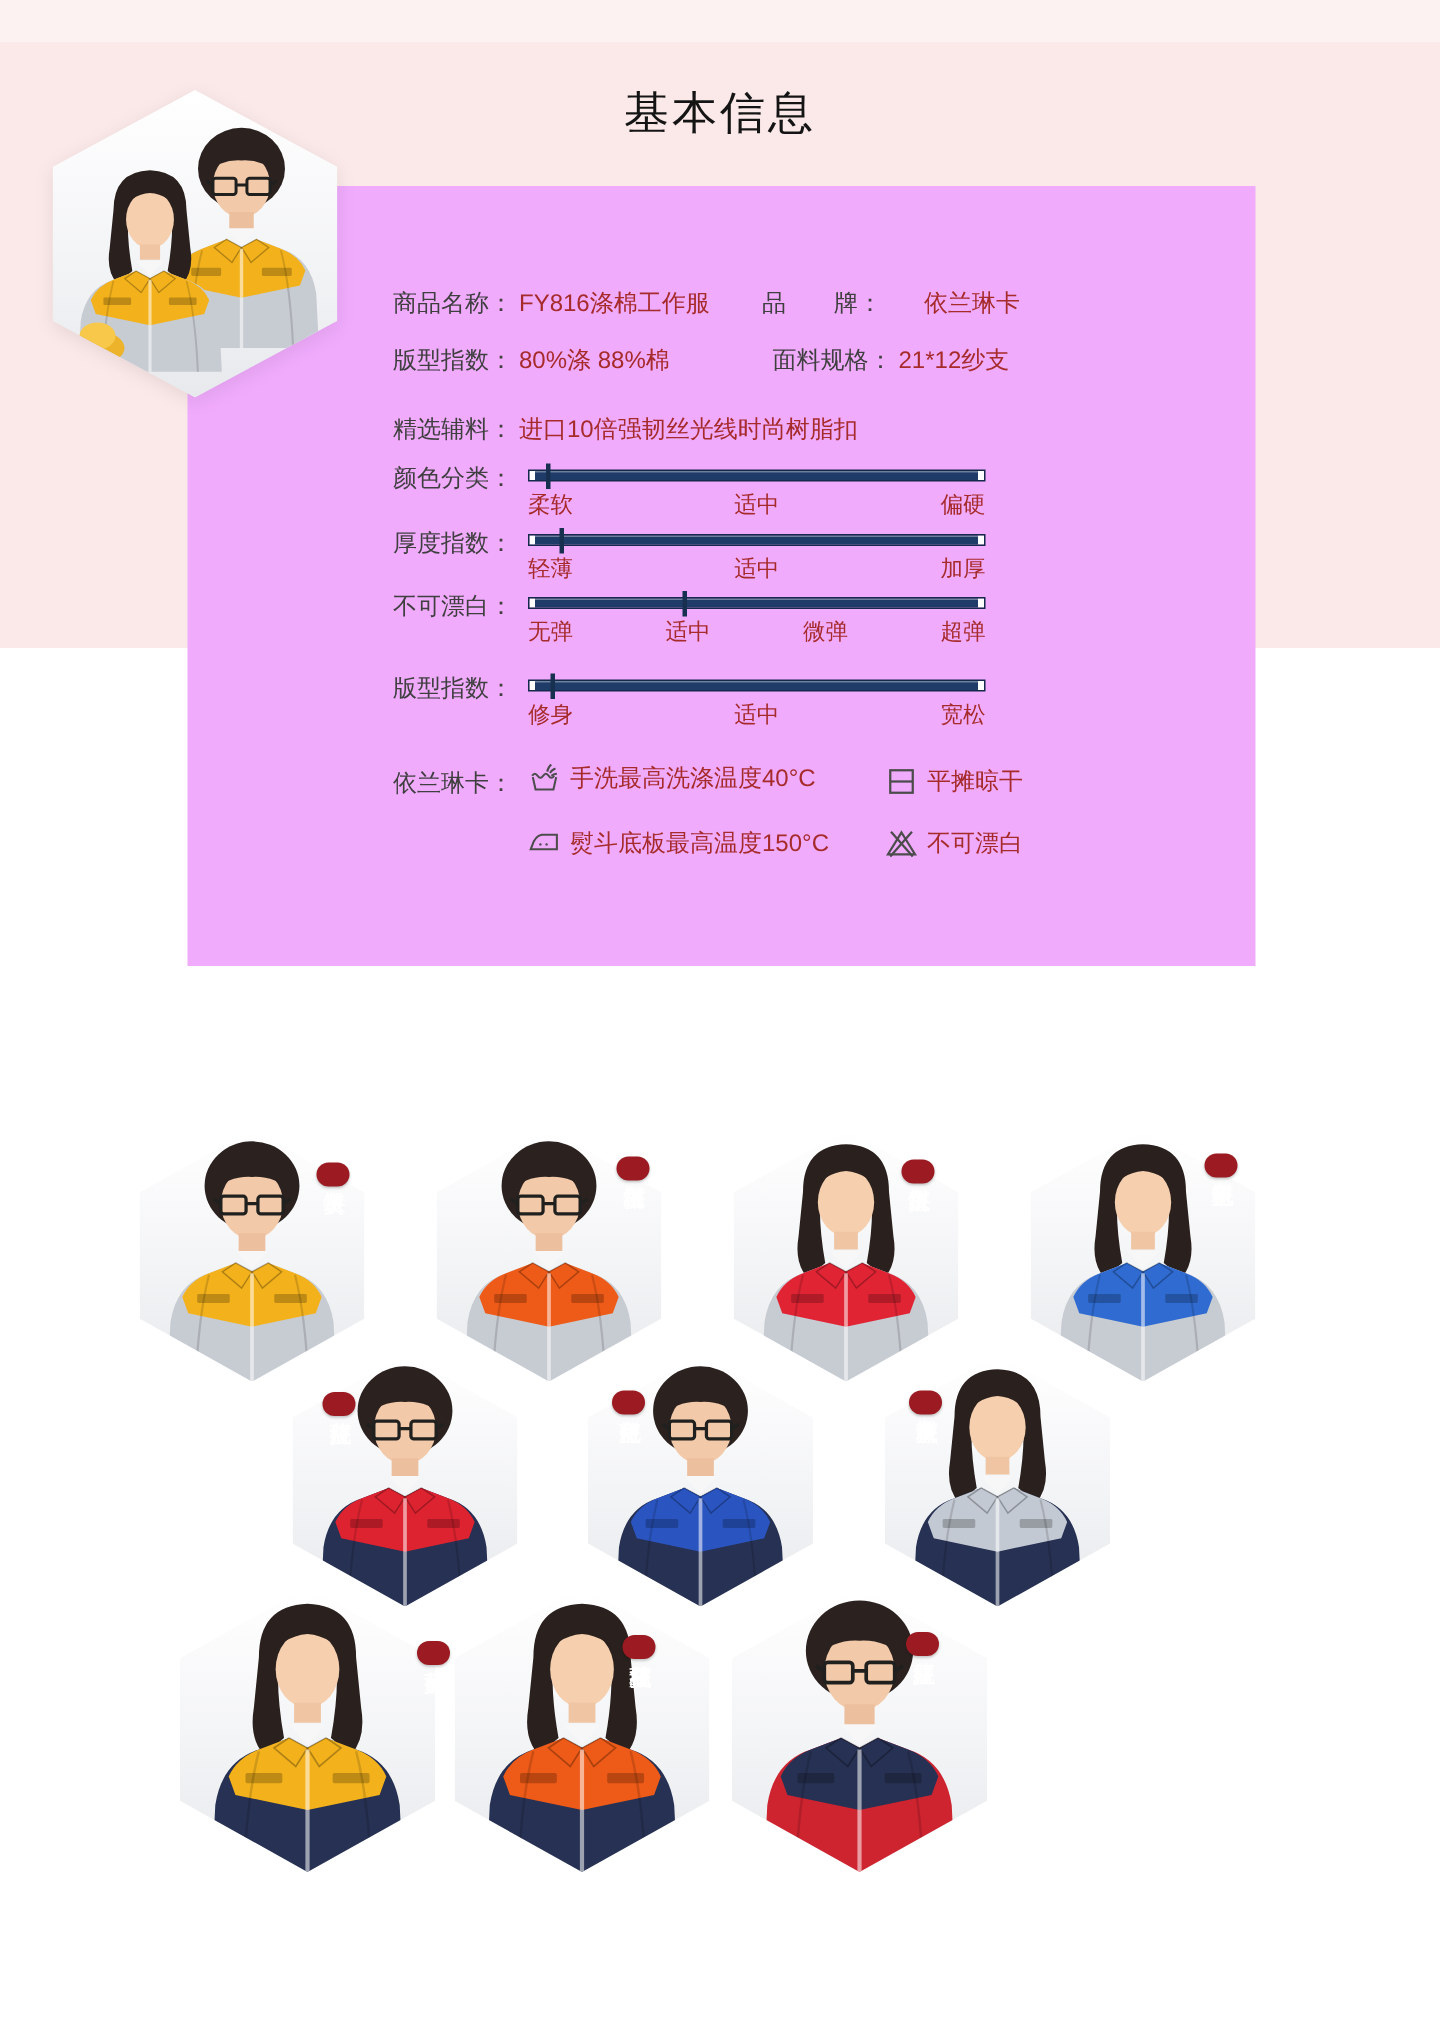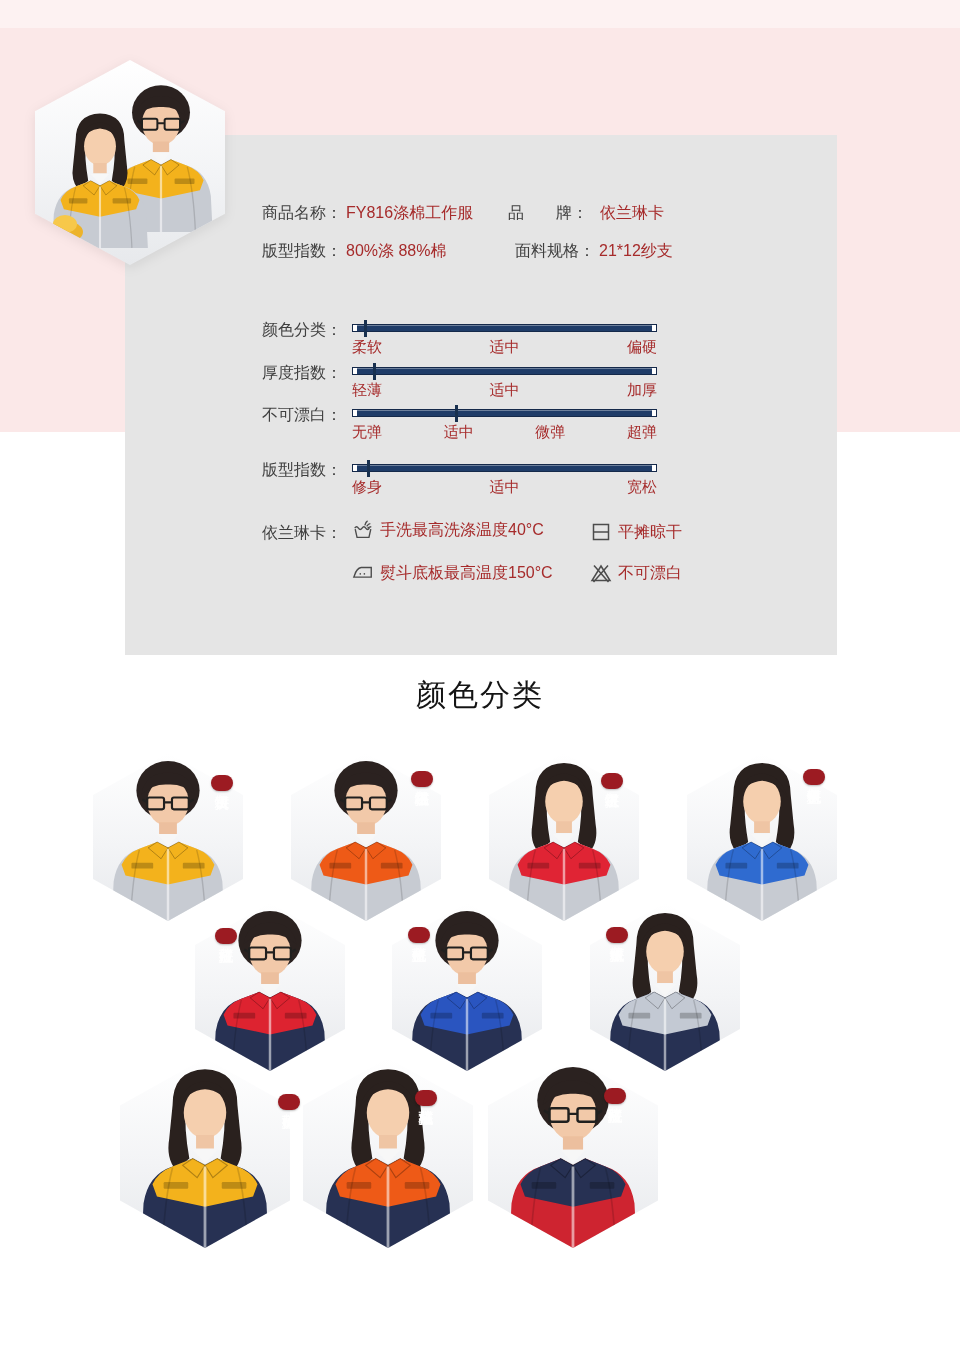--- a/index.html
+++ b/index.html
@@ -5,21 +5,21 @@
   *{margin:0;padding:0;box-sizing:border-box}
   html,body{background:#fff}
   .page{position:relative;width:960px;height:1353px;margin:0 auto;overflow:hidden;
         font-family:"Liberation Sans","DejaVu Sans",sans-serif;background:#fff}
   .top-strip{position:absolute;left:0;top:0;width:100%;height:28px;background:#fdf2f2}
   .pink{position:absolute;left:0;top:28px;width:100%;height:404px;background:var(--pink,#fbe8e8)}
   .sec-title{position:absolute;left:0;width:100%;text-align:center;font-size:30px;font-weight:400;
              color:#141414;letter-spacing:2px}
   .t1{top:55px}
   .t2{top:675px}
-  .card{position:absolute;left:125px;top:135px;width:712px;height:520px;background:#e5e5e5}
+  .card{position:absolute;left:125px;top:124px;width:712px;height:520px;background:#f0abfc}
   .row{position:absolute;font-size:16px;white-space:nowrap}
   .lbl{color:var(--label-gray,#3f3f3f)}
   .val{color:var(--red-text,#a62b2b);margin-left:4px}
   
   .srow{position:absolute;left:137px;width:400px;font-size:16px}
   .track{position:absolute;left:90px;top:4px;width:305px;height:8px;border:1px solid #15294a;
          background:linear-gradient(90deg,#fff 0,#fff 4px,var(--slider-navy,#1f3c68) 4px,
            var(--slider-navy,#1f3c68) calc(100% - 4px),#fff calc(100% - 4px));
          box-shadow:inset 0 1px 0 rgba(255,255,255,.35)}
   .thumb{position:absolute;top:-5px;width:3px;height:17px;background:#18304f;transform:translateX(-1px)}
@@ -81,33 +81,37 @@
       <path d="M75,97 L75,170" stroke="rgba(255,255,255,.55)" stroke-width="2.5"></path>
       <path d="M46,98 Q39,125 37,170 M104,98 Q111,125 113,170" stroke="rgba(0,0,0,.14)" fill="none" stroke-width="1.5"></path>
     </symbol>
   </defs>
 </svg>
 
 <div class="page">
   <div class="top-strip"></div>
   <div class="pink"></div>
 
+  <div class="sec-title t1">基本信息</div>
 
   <div class="card">
     <div class="row" style="left:137px;top:68px">
       <span class="lbl">商品名称：</span><span class="val">FY816涤棉工作服</span>
     </div>
     <div class="row" style="left:383px;top:68px">
-      <span class="lbl">品　　牌：</span><span class="val" style="margin-left:12px">依兰琳卡</span>
+      <span class="lbl">品　　牌：</span><span class="val" style="margin-left:28px">依兰琳卡</span>
     </div>
     <div class="row" style="left:137px;top:106px">
       <span class="lbl">版型指数：</span><span class="val">80%涤 88%棉</span>
     </div>
     <div class="row" style="left:390px;top:106px">
       <span class="lbl">面料规格：</span><span class="val">21*12纱支</span>
+    </div>
+    <div class="row" style="left:137px;top:152px">
+      <span class="lbl">精选辅料：</span><span class="val">进口10倍强韧丝光线时尚树脂扣</span>
     </div>
 
     <div class="srow" style="top:185px">
       <span class="lbl">颜色分类：</span>
       <div class="track">
           <span class="thumb" style="left: 4%;"></span>
         </div>
       <div class="ticks">
           <span>柔软</span>
           <span>适中</span>
@@ -193,21 +197,20 @@
         <g style="--main:#c7cbd2;--accent:#f3b21c">
           <use href="#model-man" x="58" y="18" width="136" height="154"></use>
           <use href="#model-woman" x="2" y="45" width="126" height="143"></use>
         </g>
         <ellipse cx="30" cy="172" rx="18" ry="11" fill="#edb32a"></ellipse>
         <ellipse cx="30" cy="164" rx="12" ry="9" fill="#f7c84a"></ellipse>
       </svg>
     </div>
   </div>
 
-  <div class="sec-title t2">颜色分类</div>
 
   <div class="hex" style="left: 93px; top: 753px; --main: #c7cbd2; --accent: #f3b21c;">
     <div class="hexbg">
         <svg viewBox="0 0 150 170" preserveAspectRatio="xMidYMax meet">
           <use href="#model-man"></use>
         </svg>
       </div>
     <span class="badge" style="left:118px;top:22px">银灰拼黄</span>
   </div>
   <div class="hex" style="left: 291px; top: 753px; --main: #c7cbd2; --accent: #ee5a17;">

